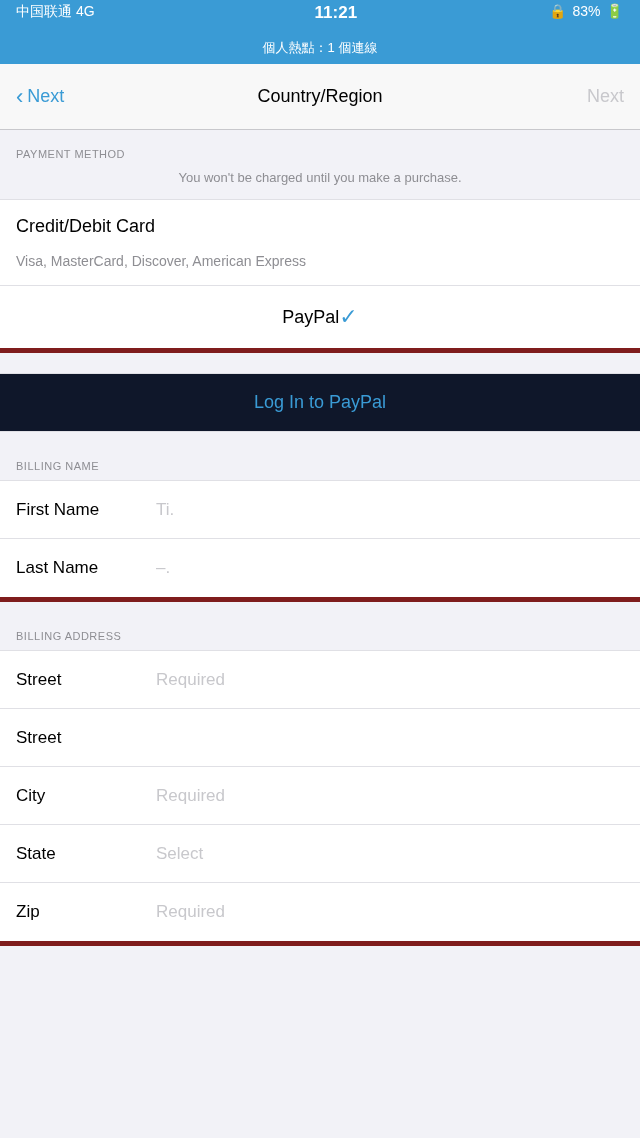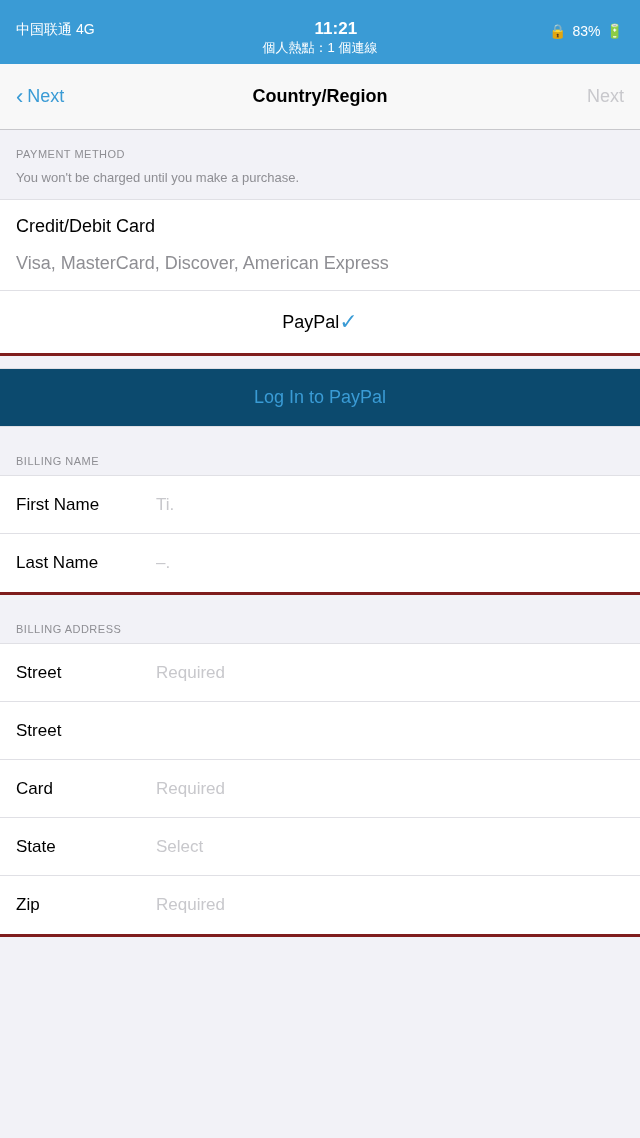--- a/index.html
+++ b/index.html
@@ -20,21 +20,21 @@
       flex-direction: column;
       align-items: center;
       justify-content: center;
       color: white;
       font-size: 15px;
     }
     .status-bar-top {
       display: flex;
       width: 100%;
       justify-content: space-between;
-      align-items: flex-end;
+      align-items: flex-start;
       padding: 0 16px;
       height: 36px;
     }
     .status-bar-signal { font-size: 14px; font-weight: 500; }
     .status-bar-time { font-size: 17px; font-weight: 600; margin-left: 28px; }
     .status-bar-right { display: flex; align-items: center; gap: 6px; font-size: 14px; }
     .status-bar-hotspot {
       font-size: 13px;
       color: white;
       text-align: center;
@@ -58,21 +58,21 @@
       align-items: center;
       gap: 4px;
       min-width: 80px;
     }
     .nav-back-chevron {
       font-size: 22px;
       color: #3a9bd5;
     }
     .nav-title {
       font-size: 18px;
-      font-weight: 700;
+      font-weight: 400;
       color: #000;
       text-align: center;
       flex: 1;
     }
     .nav-next {
       color: #c8c8cc;
       font-size: 18px;
       min-width: 80px;
       text-align: right;
     }
@@ -84,69 +84,70 @@
       font-size: 11px;
       font-weight: 500;
       color: #8e8e93;
       letter-spacing: 0.5px;
     }
     .section-subheader {
       background: #f2f2f7;
       padding: 2px 16px 14px 16px;
       font-size: 13px;
       color: #8e8e93;
+      text-align: center;
     }
 
     
     .card-section {
       background: white;
       border-top: 1px solid #e0e0e5;
-      border-bottom: 3px solid #7f1d1d;
+      border-bottom: 5px solid #7f1d1d;
     }
 
     
     .payment-row {
       padding: 16px 16px;
       border-bottom: 1px solid #e0e0e5;
     }
     .payment-row:last-child {
       border-bottom: none;
     }
     .payment-row-title {
       font-size: 18px;
       font-weight: 400;
       color: #000;
       margin-bottom: 3px;
     }
     .payment-row-subtitle {
-      font-size: 18px;
+      font-size: 14px;
       color: #8e8e93;
       margin-top: 16px;
     }
     .payment-row-with-check {
       display: flex;
       align-items: center;
       justify-content: center;
       padding: 18px 16px;
     }
     .paypal-label {
       font-size: 18px;
       color: #000;
     }
     .checkmark {
       color: #3a9bd5;
       font-size: 22px;
     }
 
     
     .login-section {
-      background: #0c4a6e;
+      background: #0f172a;
       border-top: 1px solid #e0e0e5;
       border-bottom: 1px solid #e0e0e5;
-      margin-top: 2px;
+      margin-top: 10px;
     }
     .login-button {
       display: block;
       width: 100%;
       text-align: center;
       padding: 18px;
       color: #3a9bd5;
       font-size: 18px;
       background: none;
       border: none;
@@ -256,21 +257,21 @@
 
 <div class="card-section">
   <div class="form-row">
     <div class="form-label">Street</div>
     <input class="form-input" type="text" placeholder="Required" style="">
   </div>
   <div class="form-row">
     <div class="form-label">Street</div>
   </div>
   <div class="form-row">
-    <div class="form-label">Card</div>
+    <div class="form-label">City</div>
     <input class="form-input" type="text" placeholder="Required" style="">
   </div>
   <div class="form-row">
     <div class="form-label">State</div>
     <input class="form-input" type="text" placeholder="Select" style="">
   </div>
   <div class="form-row">
     <div class="form-label">Zip</div>
     <input class="form-input" type="text" placeholder="Required" style="">
   </div>

